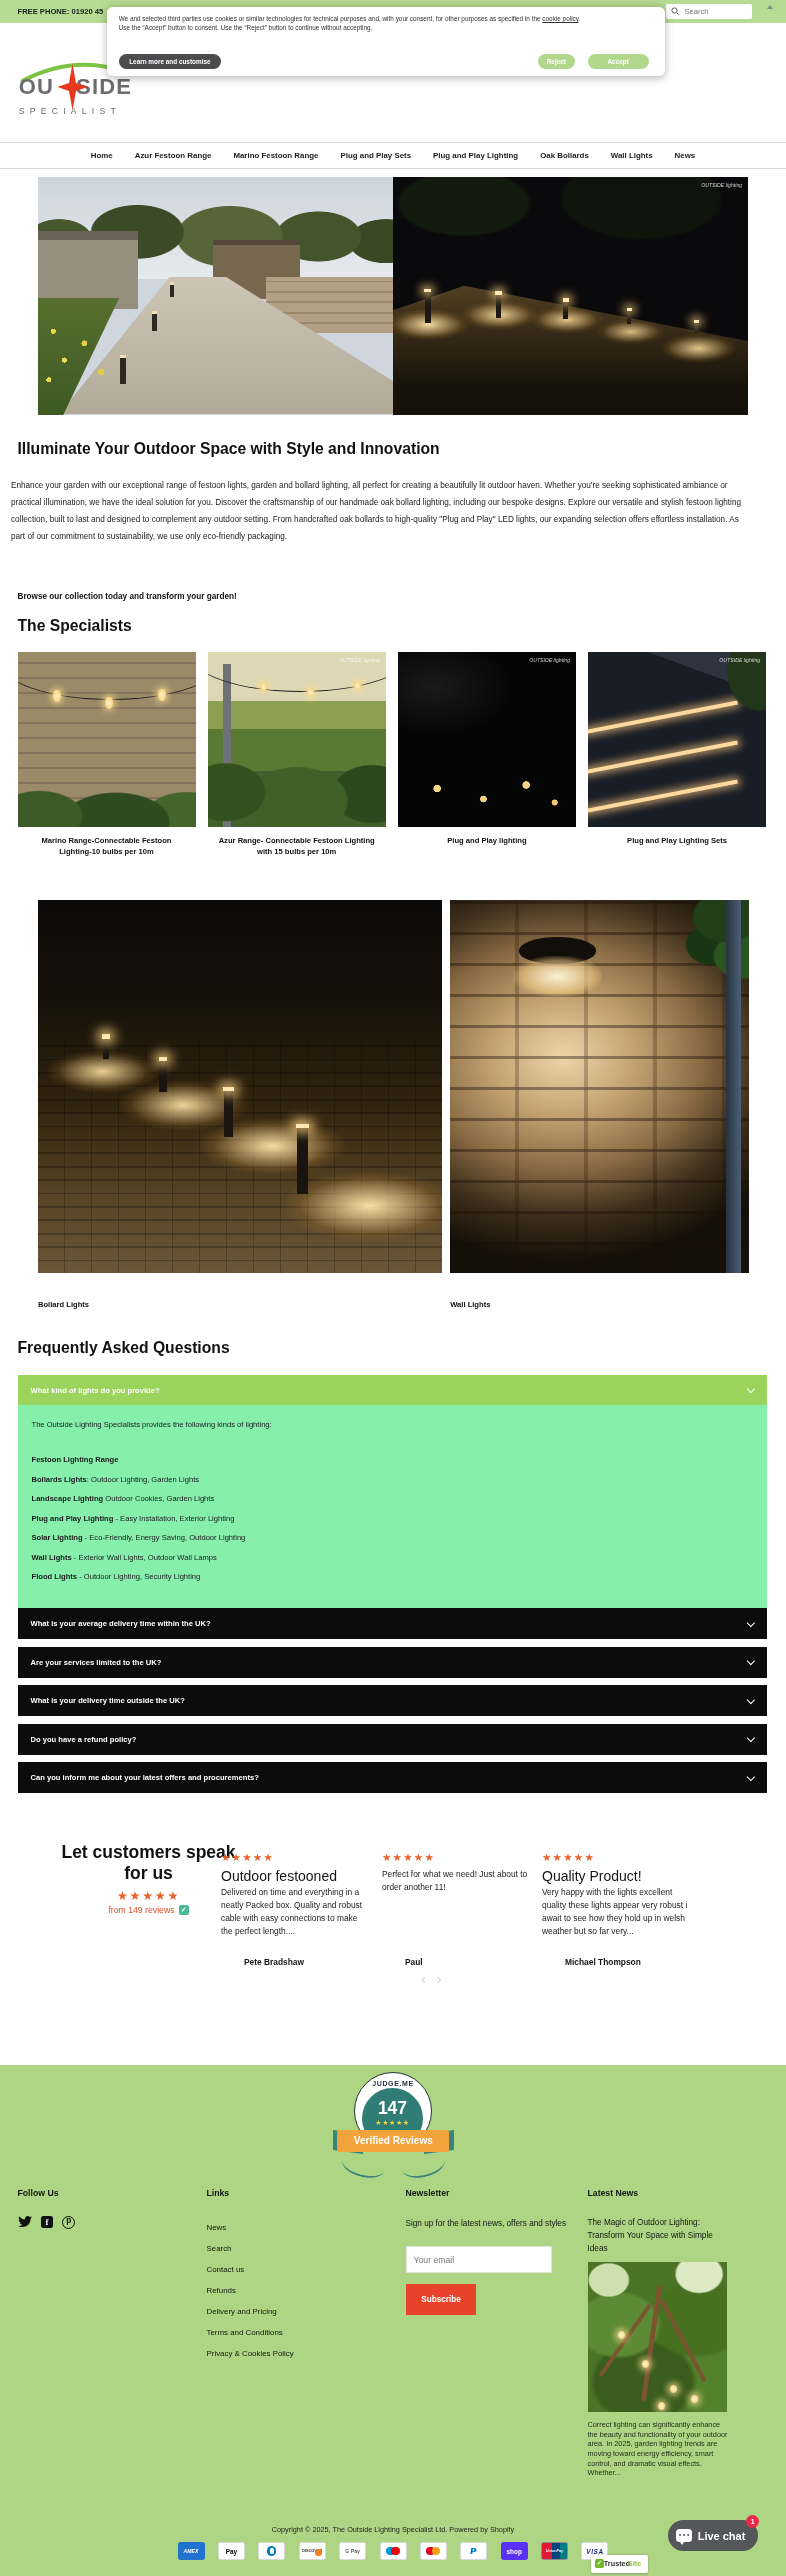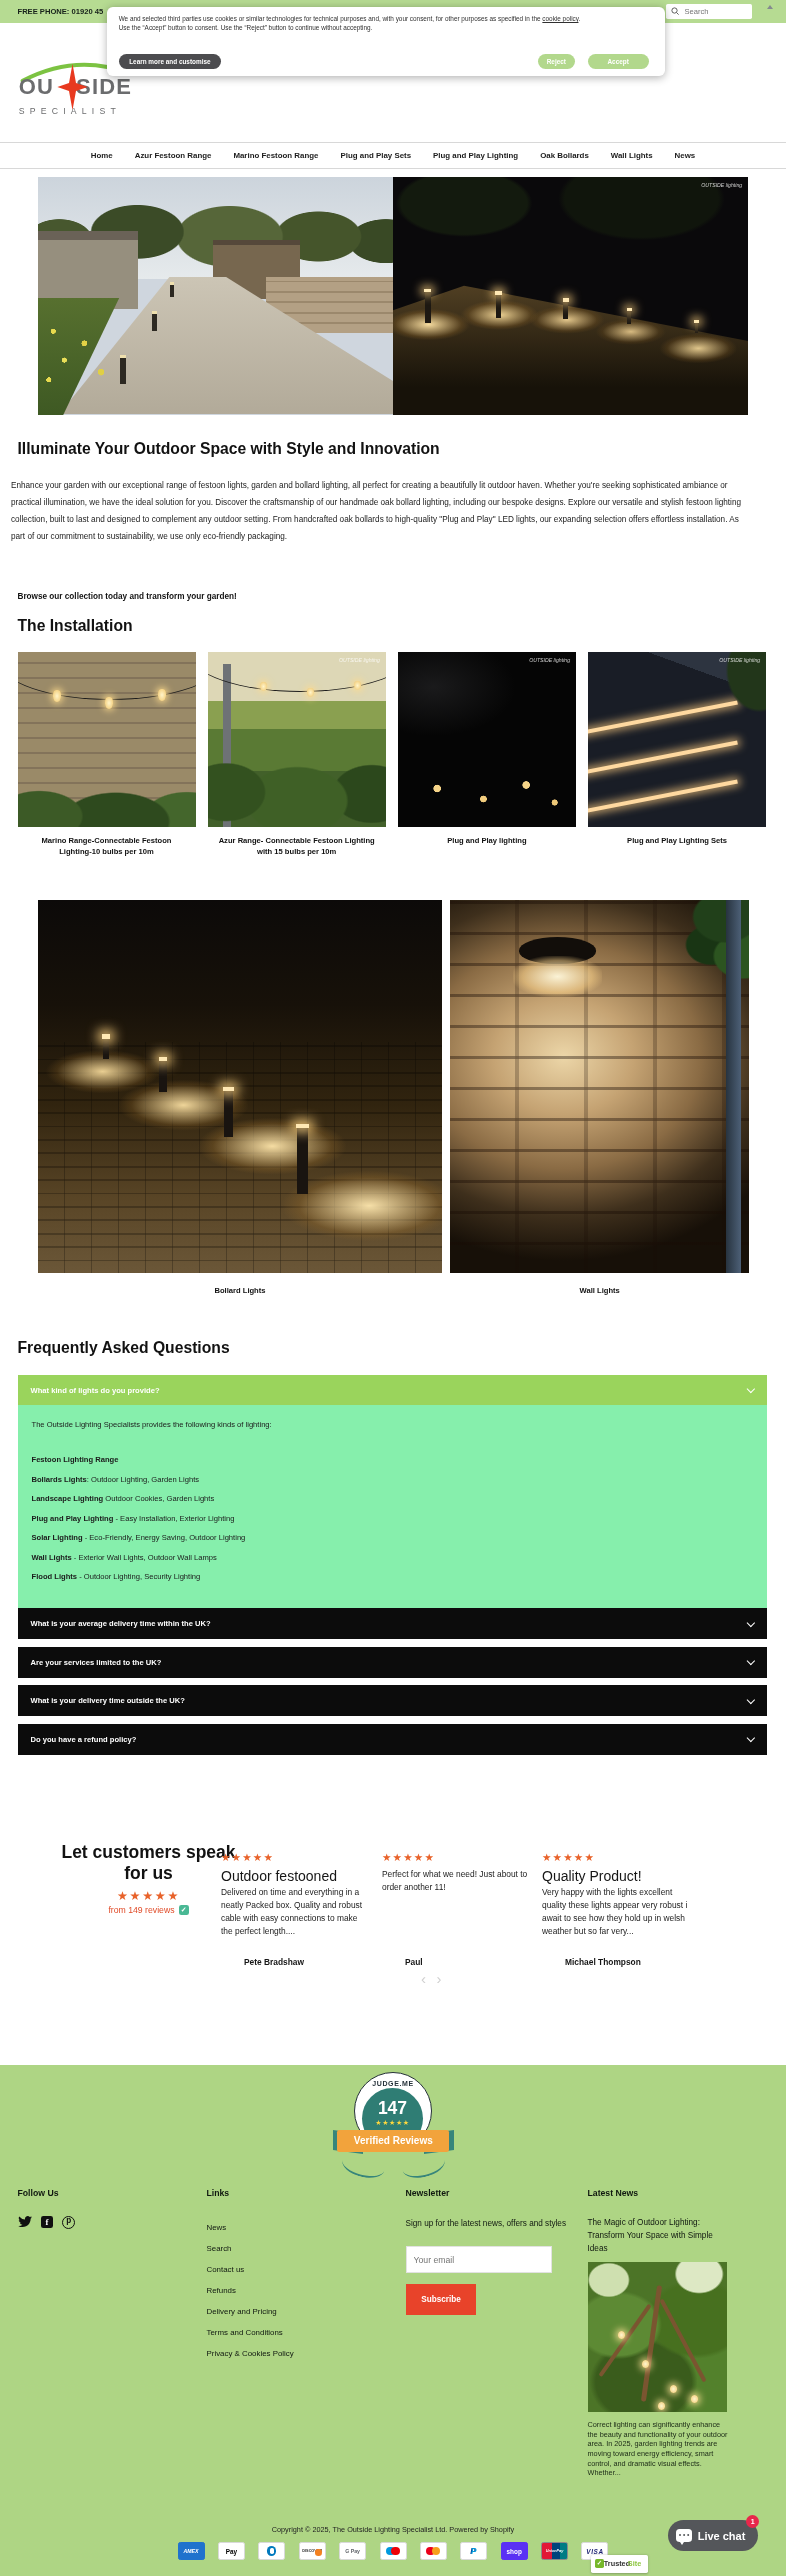--- a/index.html
+++ b/index.html
@@ -128,21 +128,21 @@
   .f2 .mortar{position:absolute;inset:0;opacity:.6;background:
     repeating-linear-gradient(0deg,transparent 0 28px,rgba(25,12,5,.65) 28px 31px),
     repeating-linear-gradient(90deg,transparent 0 65px,rgba(25,12,5,.4) 65px 69px);}
   .f2 .lamp{position:absolute;left:69px;top:37px;width:77px;height:27px;background:#120e0a;border-radius:50% 50% 46% 46%;}
   .f2 .lampglow{position:absolute;left:63px;top:56px;width:89px;height:41px;background:radial-gradient(rgba(255,248,220,.95),rgba(255,214,140,.5) 55%,transparent 75%);}
   .f2 .leaves{position:absolute;right:0;top:0;width:117px;height:140px;background:
     radial-gradient(52px 41px at 80% 12%,#21401a 0 60%,transparent 65%),
     radial-gradient(47px 36px at 95% 40%,#2c5420 0 60%,transparent 65%),
     radial-gradient(41px 32px at 68% 32%,#193514 0 60%,transparent 65%);}
   .f2 .pole2{position:absolute;right:8.2px;top:0;bottom:0;width:15px;background:linear-gradient(90deg,#27333f,#4d6077);}
-  .feat-cap{display:block;margin-top:13px;text-align:center;font-size:7.6px;font-weight:bold;color:#121212;}
+  .feat-cap{display:block;margin-top:27px;text-align:left;font-size:7.6px;font-weight:bold;color:#121212;}
 
   
   .faq-open{position:absolute;left:17.5px;top:1375px;width:749px;}
   .faq-qbar{height:30px;background:#9ad45c;display:flex;align-items:center;justify-content:space-between;padding:0 13px;box-sizing:border-box;cursor:pointer;}
   .faq-qbar span{color:#fff;font-size:7.6px;font-weight:bold;}
   .chev{width:4.7px;height:4.7px;border-right:1.2px solid #fff;border-bottom:1.2px solid #fff;transform:rotate(45deg);margin-top:-2.3px;}
   .faq-body{background:#86efac;padding:15px 14px 17.5px;box-sizing:border-box;}
   .faq-body p{margin:0 0 26px;font-size:7.6px;color:#1b1b1b;}
   .faq-line{margin:10.5px 0;font-size:7.6px;color:#1b1b1b;}
   .faq-line b{font-weight:bold;}
@@ -312,21 +312,21 @@
       <span class="n-bol" style="left:66%;top:55%;width:4.1px;height:16.3px;"></span>
       <span class="n-bol" style="left:85%;top:60%;width:3.5px;height:13px;"></span>
       <span class="wm">OUTSIDE lighting</span>
     </div>
   </div>
 
   <h1 class="h-xl" style="top:440px;">Illuminate Your Outdoor Space with Style and Innovation</h1>
   <p class="intro-p">Enhance your garden with our exceptional range of festoon lights, garden and bollard lighting, all perfect for creating a beautifully lit outdoor haven. Whether you're seeking sophisticated ambiance or practical illumination, we have the ideal solution for you. Discover the craftsmanship of our handmade oak bollard lighting, including our bespoke designs. Explore our versatile and stylish festoon lighting collection, built to last and designed to complement any outdoor setting. From handcrafted oak bollards to high-quality "Plug and Play" LED lights, our expanding selection offers effortless installation. As part of our commitment to sustainability, we use only eco-friendly packaging.</p>
   <p class="intro-cta">Browse our collection today and transform your garden!</p>
 
-  <h2 class="h-xl" style="top:617px;">The Installation</h2>
+  <h2 class="h-xl" style="top:617px;">The Specialists</h2>
   <div class="cards">
     <div class="card">
       <div class="card-img c1">
         <div class="cable"></div>
         <span class="bulb" style="left:35px;top:38px;"></span>
         <span class="bulb" style="left:87px;top:45px;"></span>
         <span class="bulb" style="left:140px;top:37px;"></span>
       </div>
       <a class="card-cap">Marino Range-Connectable Festoon Lighting-10 bulbs per 10m</a>
     </div>
@@ -408,20 +408,24 @@
     <div class="faq-bar">
         <span>Are your services limited to the UK?</span>
         <span class="chev"></span>
       </div>
     <div class="faq-bar">
         <span>What is your delivery time outside the UK?</span>
         <span class="chev"></span>
       </div>
     <div class="faq-bar">
         <span>Do you have a refund policy?</span>
+        <span class="chev"></span>
+      </div>
+    <div class="faq-bar">
+        <span>Can you inform me about your latest offers and procurements?</span>
         <span class="chev"></span>
       </div>
   </div>
 
   <div class="reviews">
     <div class="rev-left">
       <h3>Let customers speak for us</h3>
       <span class="stars">★★★★★</span>
       <div class="rev-count">
         <span>from 149 reviews</span>

